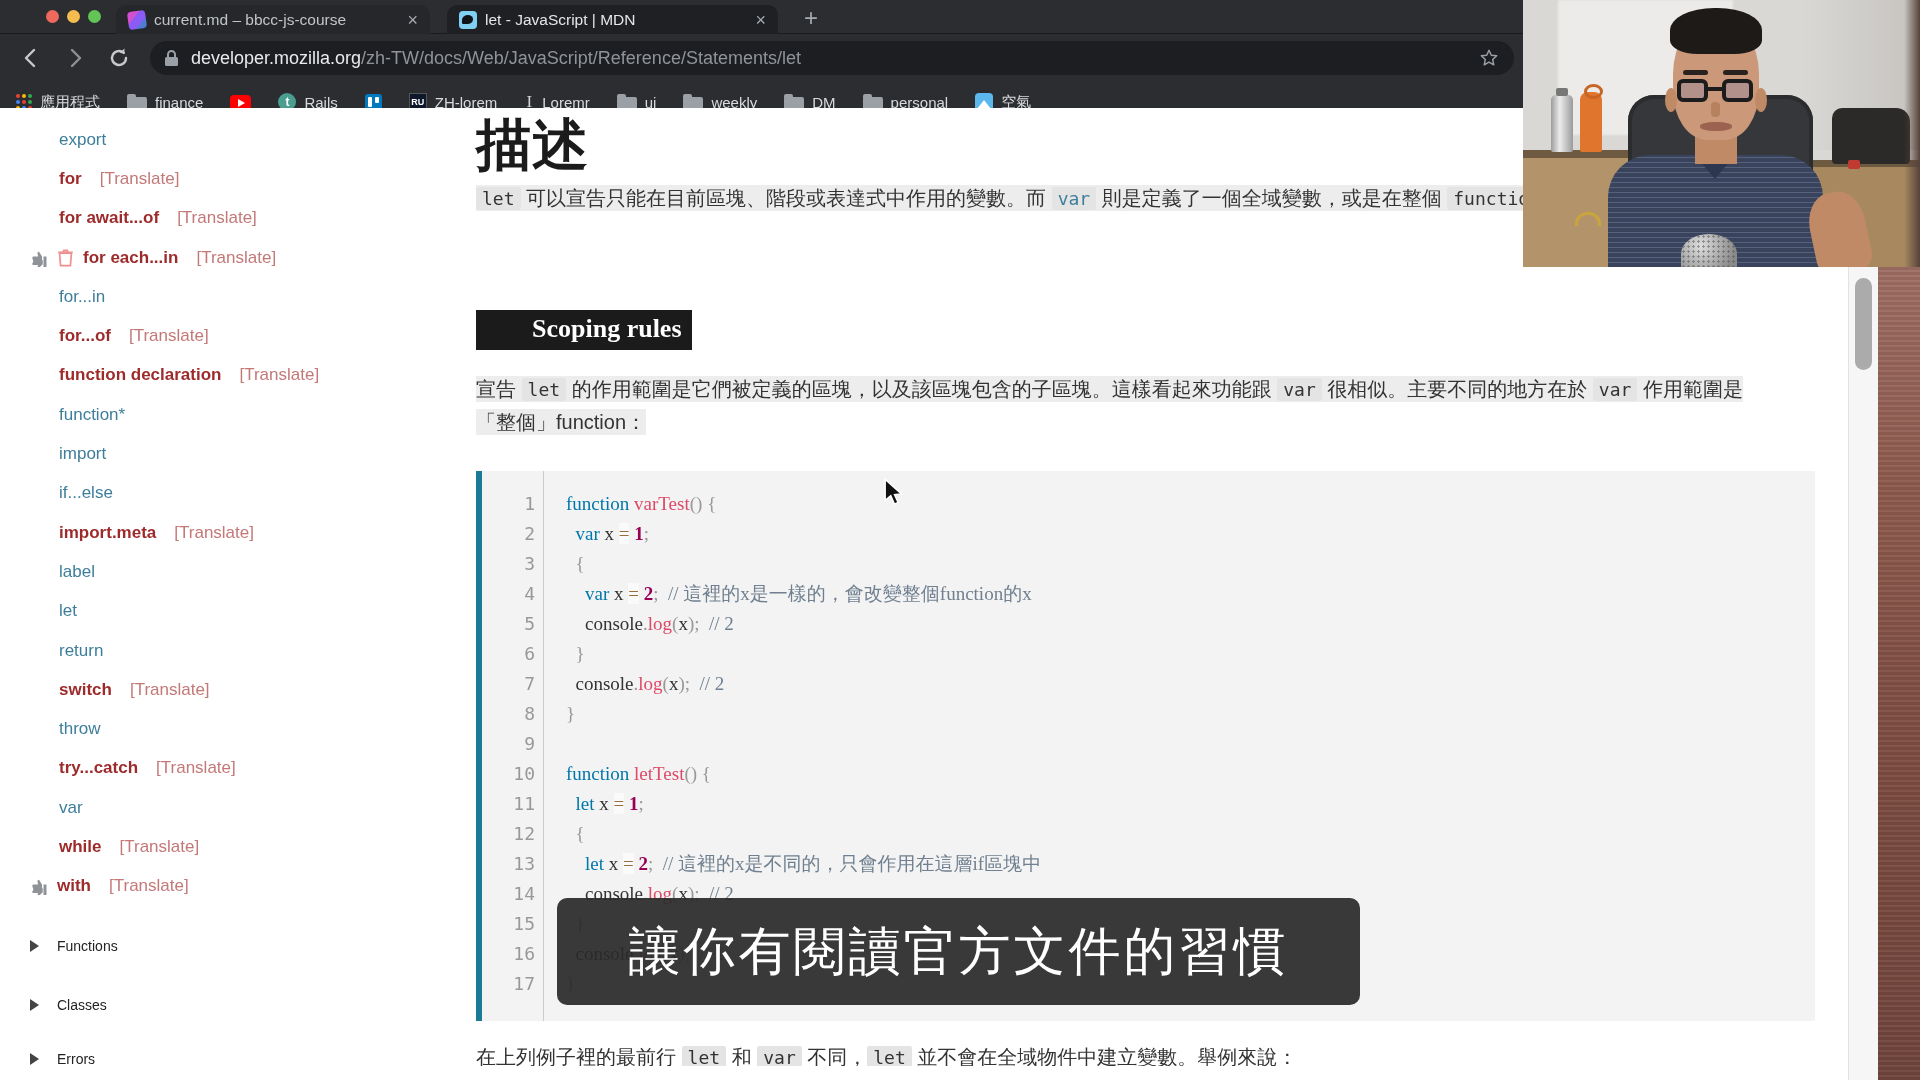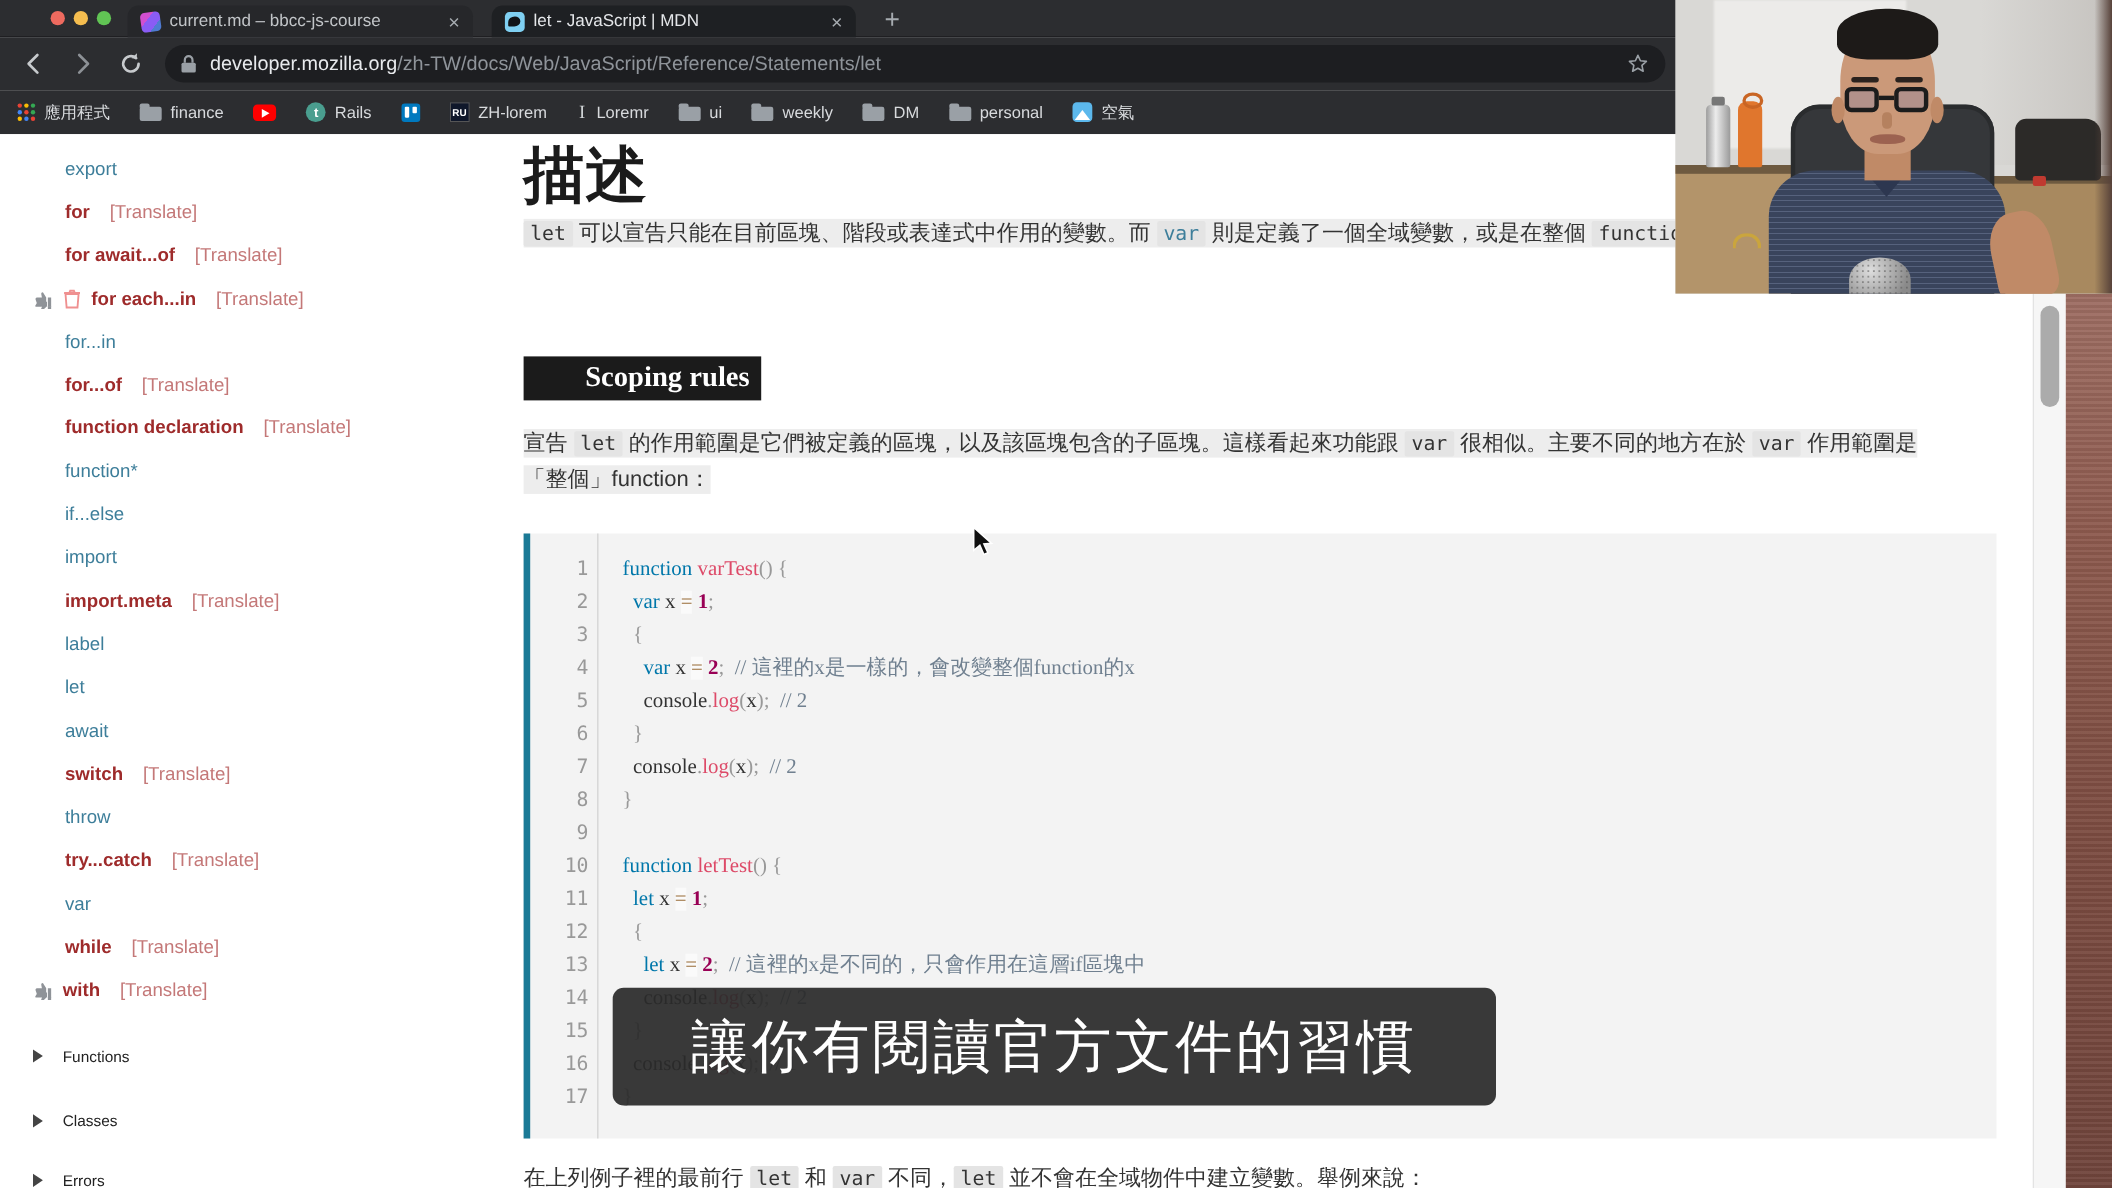--- a/index.html
+++ b/index.html
@@ -53,21 +53,21 @@
   .i-trello::before{content:"";position:absolute;left:3px;top:3px;width:4px;height:10px;background:#fff;border-radius:1px}
   .i-trello::after{content:"";position:absolute;left:10px;top:3px;width:4px;height:6px;background:#fff;border-radius:1px}
   .i-ru{width:18px;height:18px;background:#0f172a;border:1px solid #555;color:#fff;font-size:9px;font-weight:700;text-align:center;line-height:17px}
   .i-ibeam{width:10px;height:18px;color:#cfd2d5;font-family:"Liberation Serif",serif;font-size:17px;line-height:18px;text-align:center}
   .i-sky{width:18px;height:18px;background:#5cb8ec;border-radius:4px;position:relative;overflow:hidden}
   .i-sky::after{content:"";position:absolute;left:2px;bottom:2px;border-left:7px solid transparent;border-right:7px solid transparent;border-bottom:9px solid #fff}
   .i-apps{width:16px;height:16px;display:grid;grid-template-columns:repeat(3,1fr);grid-template-rows:repeat(3,1fr);gap:2px}
   .i-apps i{border-radius:50%}
 
   
-  #page{position:absolute;left:0;top:122px;width:1848px;height:958px;background:var(--page);overflow:hidden}
+  #page{position:absolute;left:0;top:108px;width:1848px;height:958px;background:var(--page);overflow:hidden}
 
   
   #sidebar{position:absolute;left:0;top:0;width:440px;height:958px}
   #side-list{list-style:none;position:absolute;left:0;top:12px;width:100%}
   #side-list li{height:39.3px;display:flex;align-items:center;padding-left:59px;font-size:17px}
   #side-list li .lbl{color:var(--blue)}
   #side-list li.tr .lbl{color:var(--red);font-weight:700}
   #side-list li .suffix{color:var(--red-light);margin-left:18px}
   .dep-ic{margin-right:9px;display:inline-flex}
   li.has-ic{padding-left:30px !important}
@@ -295,37 +295,37 @@
             <span class="suffix">[Translate]</span>
           </li>
           <li class="tr">
             <span class="lbl">function declaration</span>
             <span class="suffix">[Translate]</span>
           </li>
           <li>
             <span class="lbl">function*</span>
           </li>
           <li>
+            <span class="lbl">import</span>
+          </li>
+          <li>
             <span class="lbl">if...else</span>
           </li>
-          <li>
-            <span class="lbl">import</span>
-          </li>
           <li class="tr">
             <span class="lbl">import.meta</span>
             <span class="suffix">[Translate]</span>
           </li>
           <li>
             <span class="lbl">label</span>
           </li>
           <li>
             <span class="lbl">let</span>
           </li>
           <li>
-            <span class="lbl">await</span>
+            <span class="lbl">return</span>
           </li>
           <li class="tr">
             <span class="lbl">switch</span>
             <span class="suffix">[Translate]</span>
           </li>
           <li>
             <span class="lbl">throw</span>
           </li>
           <li class="tr">
             <span class="lbl">try...catch</span>

